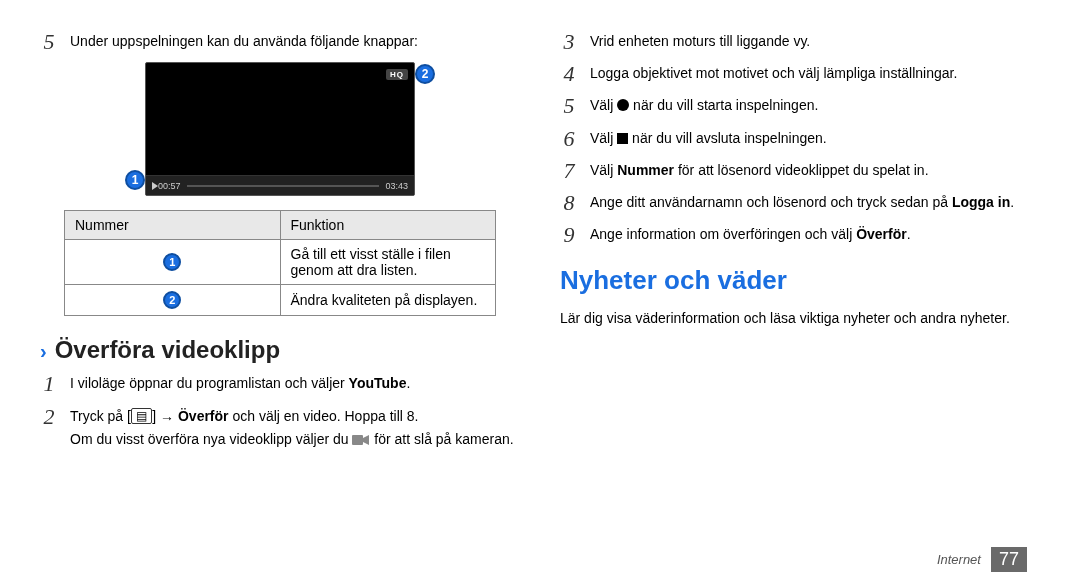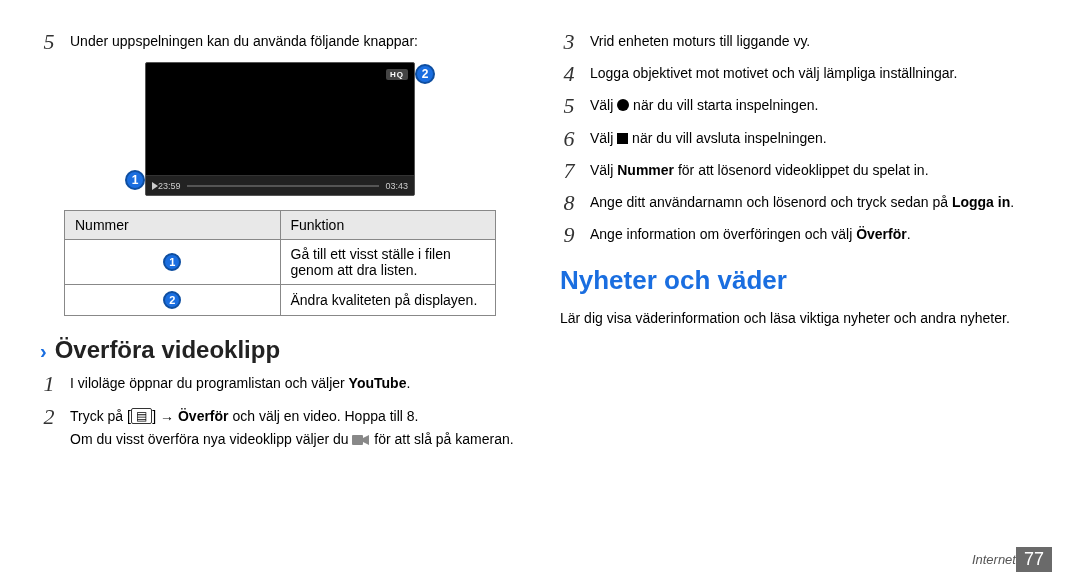--- a/index.html
+++ b/index.html
@@ -197,23 +197,24 @@
     vertical-align: 1px;
   }
   .cam-icon {
     display: inline-block;
     vertical-align: -3px;
   }
 
   .footer {
     position: absolute;
     bottom: 14px;
-    right: 28px;
+    right: 53px;
     display: flex;
     align-items: center;
+    gap: 10px;
     font-size: 13px;
   }
   .footer .section-name { font-style: italic; color: #555; }
   .footer .page-num {
     background: #6a6a6a;
     color: #fff;
     padding: 2px 8px;
     font-size: 18px;
   }
 </style>
@@ -228,21 +229,21 @@
       <div class="step-num">5</div>
       <div class="step-body">Under uppspelningen kan du använda följande knappar:</div>
     </div>
 
     <div class="video-wrap">
       <div class="video-box">
         <div class="video-frame">
           <div class="hq-badge">HQ</div>
           <div class="video-bar">
             <span class="play-icon"></span>
-            <span>23:59</span>
+            <span>00:57</span>
             <div class="progress"></div>
             <span>03:43</span>
           </div>
         </div>
         <div class="callout callout-1">1</div>
         <div class="callout callout-2">2</div>
       </div>
     </div>
 
     <table class="func-table">

